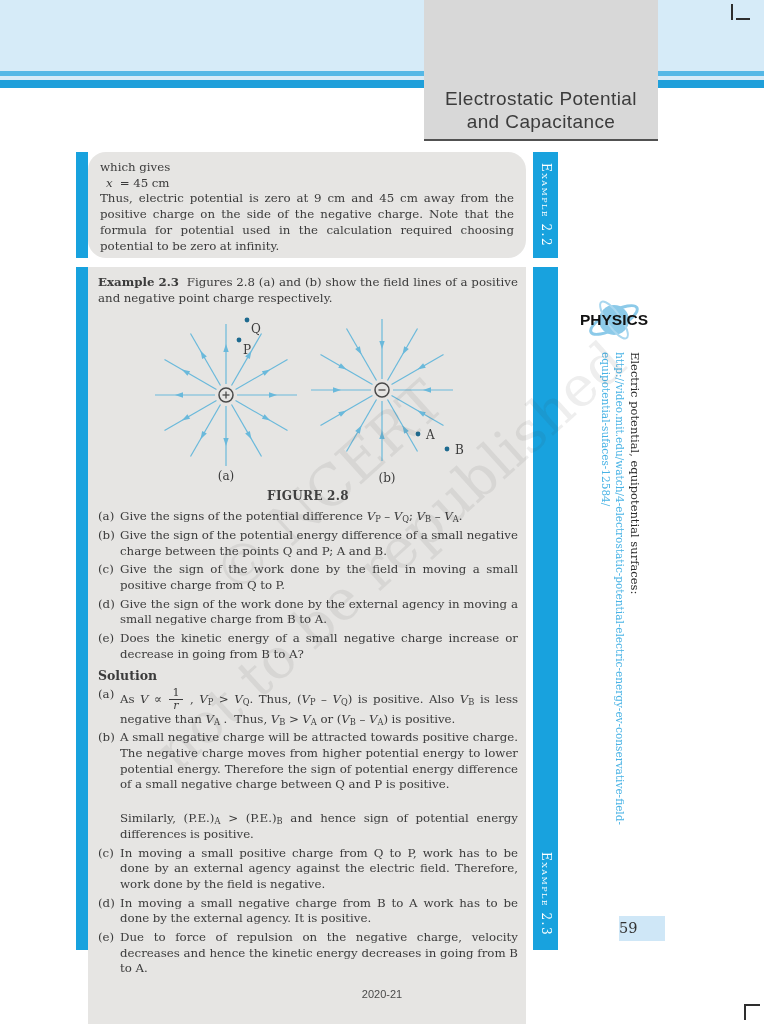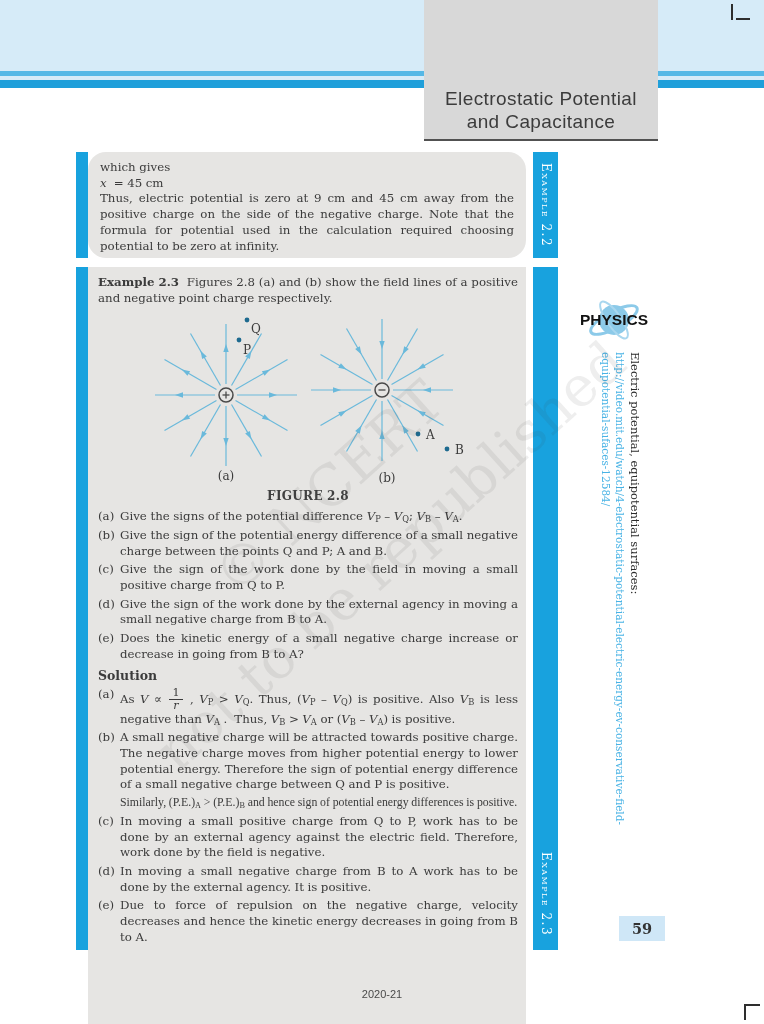--- a/index.html
+++ b/index.html
@@ -26,28 +26,28 @@
   .strip .vlabel { writing-mode:vertical-rl; color:#fff; font-variant:small-caps;
                    font-size:12px; letter-spacing:1.5px; white-space:nowrap; }
   #strip22 { top:152px; height:106px; align-items:center; }
   #strip23 { top:267px; height:683px; }
   #strip23 .vlabel { align-self:center; margin-top:auto; margin-bottom:14px; }
 
   #box22 { left:88px; top:152px; width:438px; height:106px; padding:8px 12px 0 12px;border-radius:18px; }
   #box23 { left:88px; top:267px; width:438px; height:837px; padding:8px 8px 0 10px; }
 
   .bodytext { font-size:11.8px; line-height:15.7px; color:#3b3b3b; text-align:justify; word-spacing:-0.2px; }
-  .indent1 { margin-left:0; }
+  .indent1 { margin-left:6px; }
 
   
   .qrow { display:flex; margin-top:3px; }
   .qrow .ql { width:22px; flex:none; }
   .qrow .qt { flex:1; }
   .sol-head { font-weight:bold; font-size:12.5px; color:#3b3b3b; margin-top:6px; }
-  .para2 { margin-top:2px;font-family:Liberation Serif, serif; }
+  .para2 { margin-top:18px; }
 
   sub { font-size:0.7em; vertical-align:-0.3em; line-height:0; }
   .frac { display:inline-block; vertical-align:-0.55em; text-align:center; line-height:1.05;
           font-size:0.95em; margin:0 2px; }
   .frac .num { display:block; border-bottom:1px solid #3b3b3b; padding:0 3px; }
   .frac .den { display:block; font-style:italic; }
 
   
   .figure-wrap { position:relative; width:420px; height:176px; margin-top:4px; }
   .fig-caption { text-align:center; font-weight:bold; font-size:12px; letter-spacing:0.3px;
@@ -58,21 +58,21 @@
   .physics-logo { position:absolute; left:574px; top:296px; width:80px; height:48px; }
   .sidebar-links { position:absolute; left:642px; top:352px; width:500px;
                    transform:rotate(90deg); transform-origin:0 0; }
   .sidebar-links .head { font-size:11.5px; color:#2b2b2b; white-space:nowrap; line-height:15px; }
   .sidebar-links .url { font-size:10.5px; color:#49b3e5; white-space:nowrap; line-height:14px; }
 
   
   .footer-year { position:absolute; left:0; top:988px; width:764px; text-align:center;
                  font-family:"Liberation Sans", sans-serif; font-size:11px; color:#4a4a4a; }
   .page-badge { position:absolute; left:619px; top:916px; width:46px; height:25px; background:#cfe7f7;
-                text-align:center; line-height:25px; font-size:14.5px; color:#333;font-weight:bold; }
+                text-align:left; line-height:25px; font-size:14.5px; color:#333; }
 
   
   .watermark { position:absolute; left:30px; top:430px; width:660px; text-align:center;
                transform:rotate(-42deg); color:rgba(70,70,70,0.09); font-size:56px; line-height:1.65;
                pointer-events:none; z-index:50; white-space:nowrap; }
 </style>
 </head>
 <body>
 
 <div id="page">

